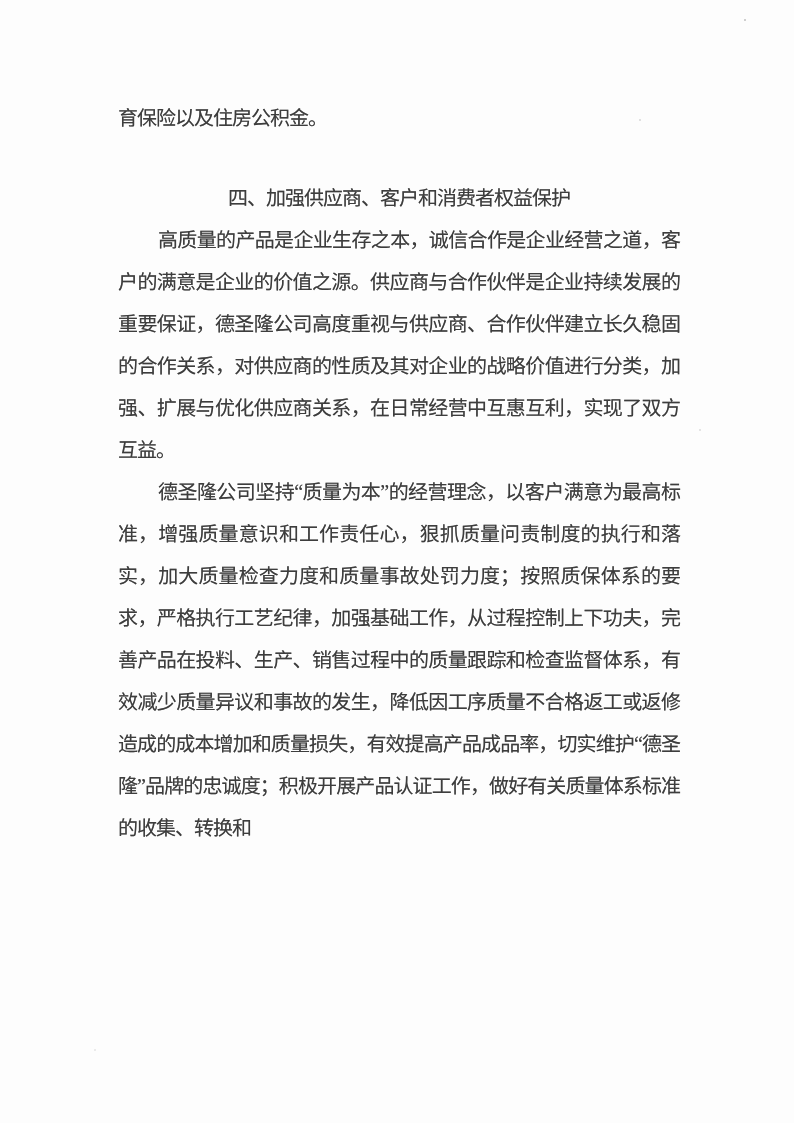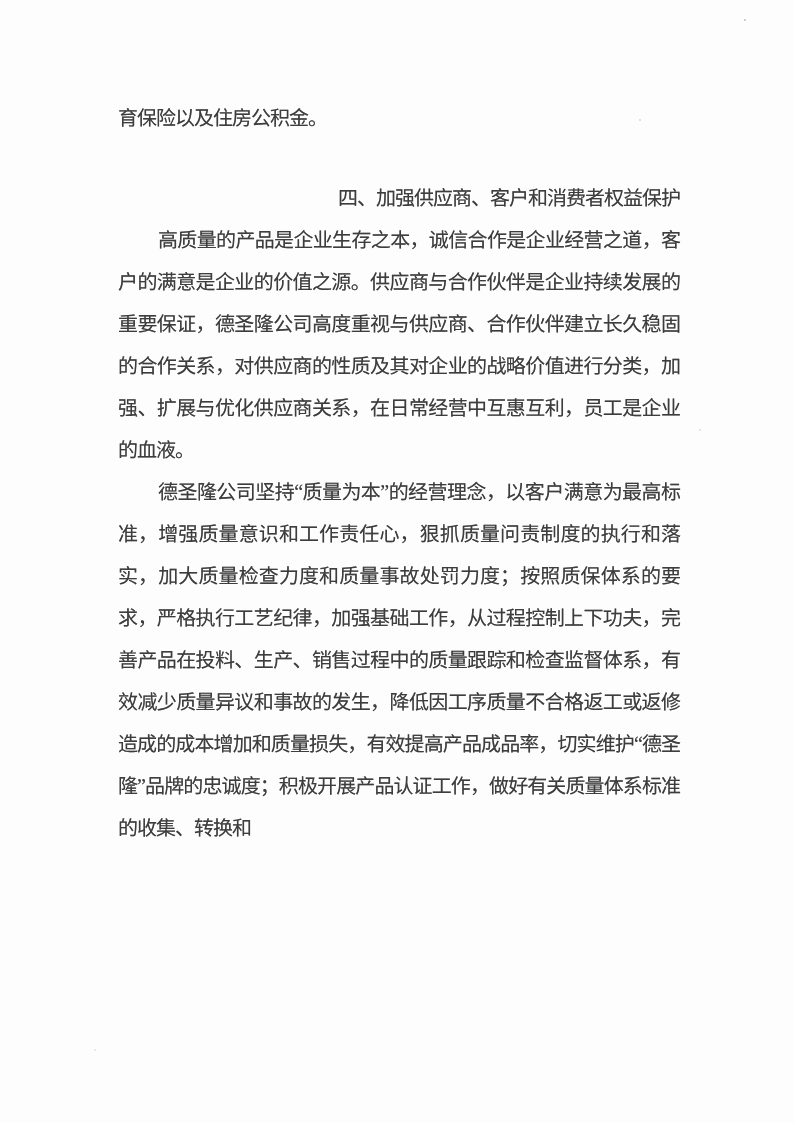--- a/index.html
+++ b/index.html
@@ -38,26 +38,26 @@
   .par {
     margin: 0;
   }
   .par.indent {
     text-indent: 2em;
   }
   .section-heading {
     margin: 38px 0 0 0;
     font-size: 20px;
     font-weight: normal;
-    text-align: right;
+    text-align: center;
   }
 </style>
 </head>
 <body>
 
 <div class="page">
   <div class="content">
     <p class="par">育保险以及住房公积金。</p>
     <h2 class="section-heading">四、加强供应商、客户和消费者权益保护</h2>
-    <p class="par indent">高质量的产品是企业生存之本，诚信合作是企业经营之道，客户的满意是企业的价值之源。供应商与合作伙伴是企业持续发展的重要保证，德圣隆公司高度重视与供应商、合作伙伴建立长久稳固的合作关系，对供应商的性质及其对企业的战略价值进行分类，加强、扩展与优化供应商关系，在日常经营中互惠互利，员工是企业的血液。</p>
+    <p class="par indent">高质量的产品是企业生存之本，诚信合作是企业经营之道，客户的满意是企业的价值之源。供应商与合作伙伴是企业持续发展的重要保证，德圣隆公司高度重视与供应商、合作伙伴建立长久稳固的合作关系，对供应商的性质及其对企业的战略价值进行分类，加强、扩展与优化供应商关系，在日常经营中互惠互利，实现了双方互益。</p>
     <p class="par indent">德圣隆公司坚持“质量为本”的经营理念，以客户满意为最高标准，增强质量意识和工作责任心，狠抓质量问责制度的执行和落实，加大质量检查力度和质量事故处罚力度；按照质保体系的要求，严格执行工艺纪律，加强基础工作，从过程控制上下功夫，完善产品在投料、生产、销售过程中的质量跟踪和检查监督体系，有效减少质量异议和事故的发生，降低因工序质量不合格返工或返修造成的成本增加和质量损失，有效提高产品成品率，切实维护“德圣隆”品牌的忠诚度；积极开展产品认证工作，做好有关质量体系标准的收集、转换和</p>
   </div>
 </div>
 
 </body></html>

